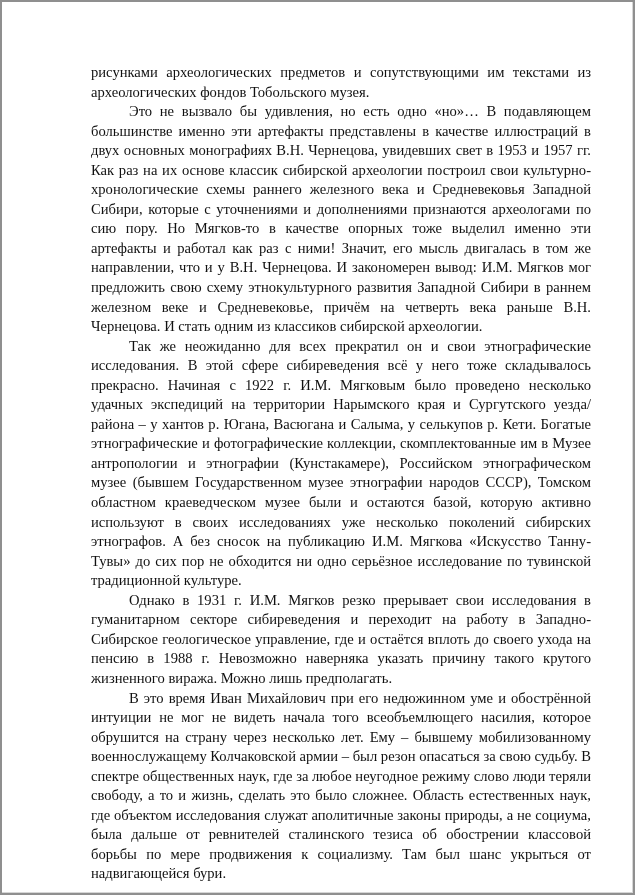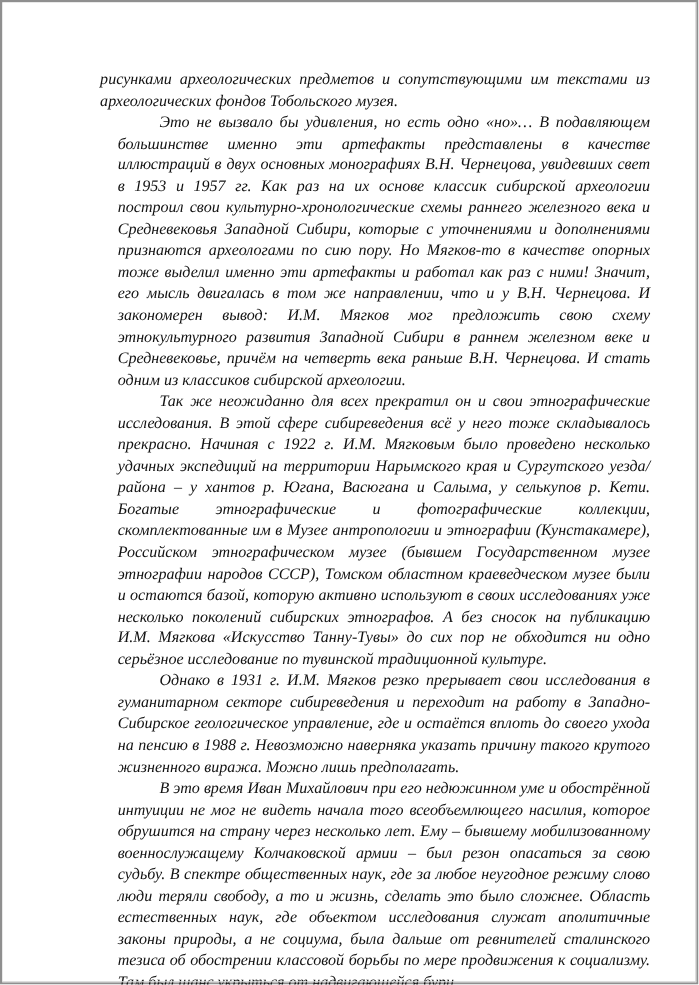--- a/index.html
+++ b/index.html
@@ -20,22 +20,22 @@
     .content {
       position: absolute;
       left: 89px; top: 61px;
       width: 500px;
       font-family: "Liberation Serif", "DejaVu Serif", serif;
       font-size: 14.6px;
       line-height: 19.55px;
       color: #111111;
       text-align: justify;
     }
-    .content p { margin: 0; font-style: italic; }
-    .content p.indent { text-indent: 38px; margin-left: 16px; }
+    .content p { margin: 0; }
+    .content p.indent { text-indent: 38px; }
   </style>
 </head>
 <body>
 
 <div class="page">
   <div class="content">
     <p>рисунками археологических предметов и сопутствующими им текстами из археологических фондов Тобольского музея.</p>
     <p class="indent">Это не вызвало бы удивления, но есть одно «но»… В подавляющем большинстве именно эти артефакты представлены в качестве иллюстраций в двух основных монографиях В.Н. Чернецова, увидевших свет в 1953 и 1957 гг. Как раз на их основе классик сибирской археологии построил свои культурно-хронологические схемы раннего железного века и Средневековья Западной Сибири, которые с уточнениями и дополнениями признаются археологами по сию пору. Но Мягков-то в качестве опорных тоже выделил именно эти артефакты и работал как раз с ними! Значит, его мысль двигалась в том же направлении, что и у В.Н. Чернецова. И закономерен вывод: И.М. Мягков мог предложить свою схему этнокультурного развития Западной Сибири в раннем железном веке и Средневековье, причём на четверть века раньше В.Н. Чернецова. И стать одним из классиков сибирской археологии.</p>
     <p class="indent">Так же неожиданно для всех прекратил он и свои этнографические исследования. В этой сфере сибиреведения всё у него тоже складывалось прекрасно. Начиная с 1922 г. И.М. Мягковым было проведено несколько удачных экспедиций на территории Нарымского края и Сургутского уезда/района – у хантов р. Югана, Васюгана и Салыма, у селькупов р. Кети. Богатые этнографические и фотографические коллекции, скомплектованные им в Музее антропологии и этнографии (Кунстакамере), Российском этнографическом музее (бывшем Государственном музее этнографии народов СССР), Томском областном краеведческом музее были и остаются базой, которую активно используют в своих исследованиях уже несколько поколений сибирских этнографов. А без сносок на публикацию И.М. Мягкова «Искусство Танну-Тувы» до сих пор не обходится ни одно серьёзное исследование по тувинской традиционной культуре.</p>
     <p class="indent">Однако в 1931 г. И.М. Мягков резко прерывает свои исследования в гуманитарном секторе сибиреведения и переходит на работу в Западно-Сибирское геологическое управление, где и остаётся вплоть до своего ухода на пенсию в 1988 г. Невозможно наверняка указать причину такого крутого жизненного виража. Можно лишь предполагать.</p>

